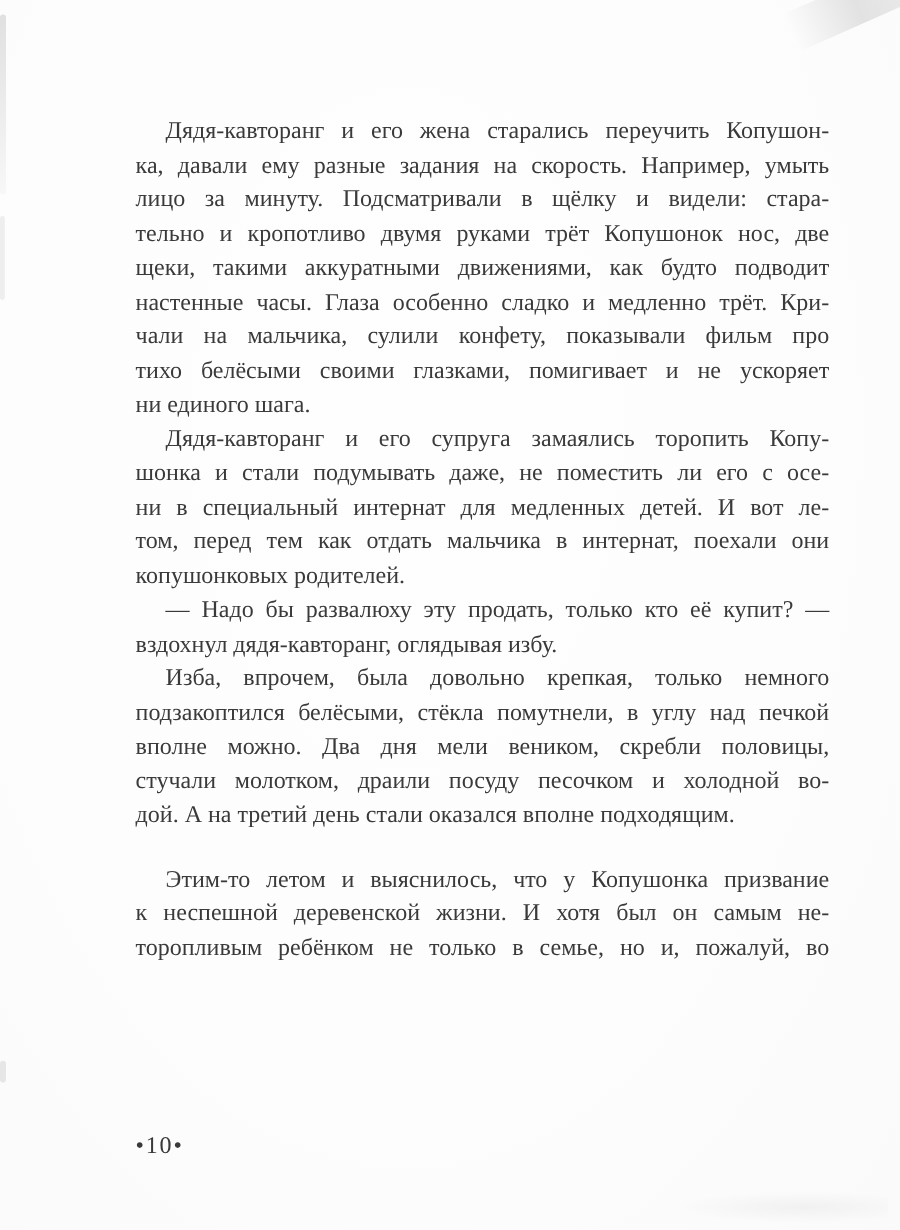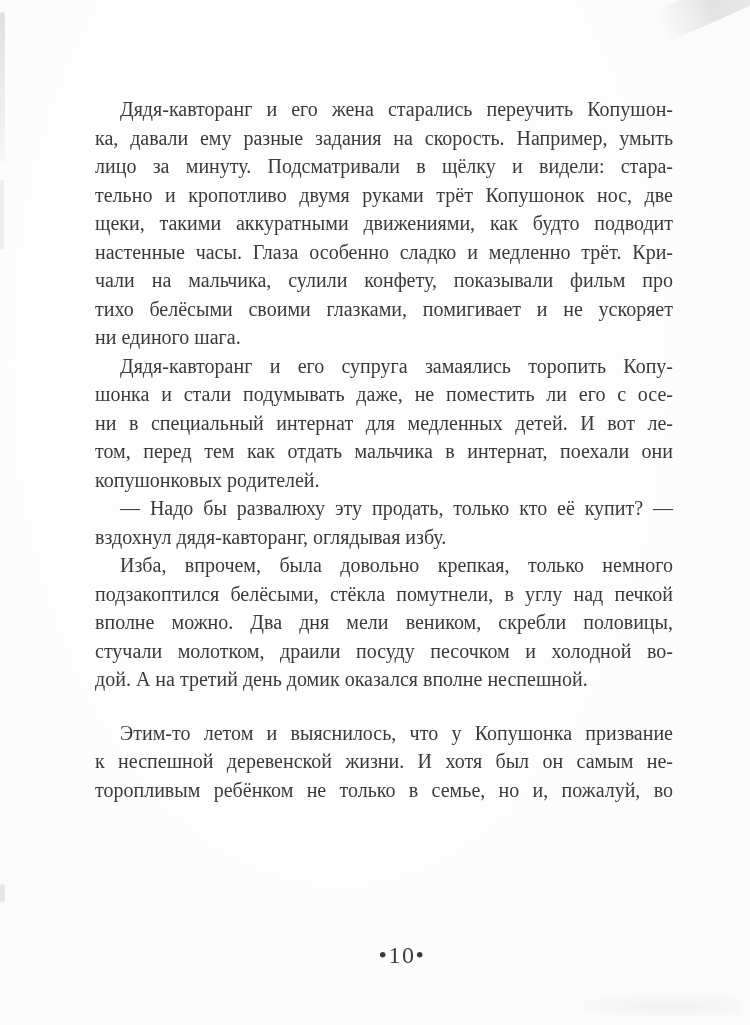--- a/index.html
+++ b/index.html
@@ -14,42 +14,41 @@
     width: 750px;
     height: 1025px;
     background: var(--paper, #fdfdfd);
     background-image: radial-gradient(ellipse at 45% 35%, #fefefe 0%, #fdfdfd 55%, #fafafa 100%);
     font-family: "Liberation Serif", "DejaVu Serif", serif;
     color: var(--ink, #3a3a3a);
     overflow: hidden;
   }
   .text-block {
     position: absolute;
-    left: 95px;
+    left: 113px;
     top: 95px;
     width: 578px;
     font-size: 20px;
     line-height: 28.5px;
   }
   .para { margin: 0; }
   .para.section-break { margin-top: 25px; }
   .line {
     text-align: justify;
     text-align-last: justify;
     white-space: normal;
   }
   .line.para-first { text-indent: 25px; }
   .line.para-last { text-align-last: left; }
   .page-number {
     position: absolute;
     top: 941px;
     left: 113px;
     width: 578px;
-    text-align: center;
-    font-size: 24px;
+    font-size: 20px;
     line-height: 28.5px;
     letter-spacing: 1.5px;
   }
   
   .artifact { position: absolute; pointer-events: none; }
   .artifact-top-right {
     top: -16px; right: -34px;
     width: 130px; height: 34px;
     background: linear-gradient(90deg, rgba(210,210,210,0) 0%, rgba(205,205,205,0.55) 45%, rgba(200,200,200,0.25) 100%);
     transform: rotate(-24deg);
@@ -110,21 +109,21 @@
       </div>
       <div class="para">
         <div class="line para-first">— Надо бы развалюху эту продать, только кто её купит? —</div>
         <div class="line para-last">вздохнул дядя-кавторанг, оглядывая избу.</div>
       </div>
       <div class="para">
         <div class="line para-first">Изба, впрочем, была довольно крепкая, только немного</div>
         <div class="line">подзакоптился белёсыми, стёкла помутнели, в углу над печкой</div>
         <div class="line">вполне можно. Два дня мели веником, скребли половицы,</div>
         <div class="line">стучали молотком, драили посуду песочком и холодной во-</div>
-        <div class="line para-last">дой. А на третий день домик оказался вполне неспешной.</div>
+        <div class="line para-last">дой. А на третий день стали оказался вполне подходящим.</div>
       </div>
       <div class="para section-break">
         <div class="line para-first">Этим-то летом и выяснилось, что у Копушонка призвание</div>
         <div class="line">к неспешной деревенской жизни. И хотя был он самым не-</div>
         <div class="line">торопливым ребёнком не только в семье, но и, пожалуй, во</div>
       </div>
     </div>
 
   <div class="page-number">•10•</div>
 </div>

